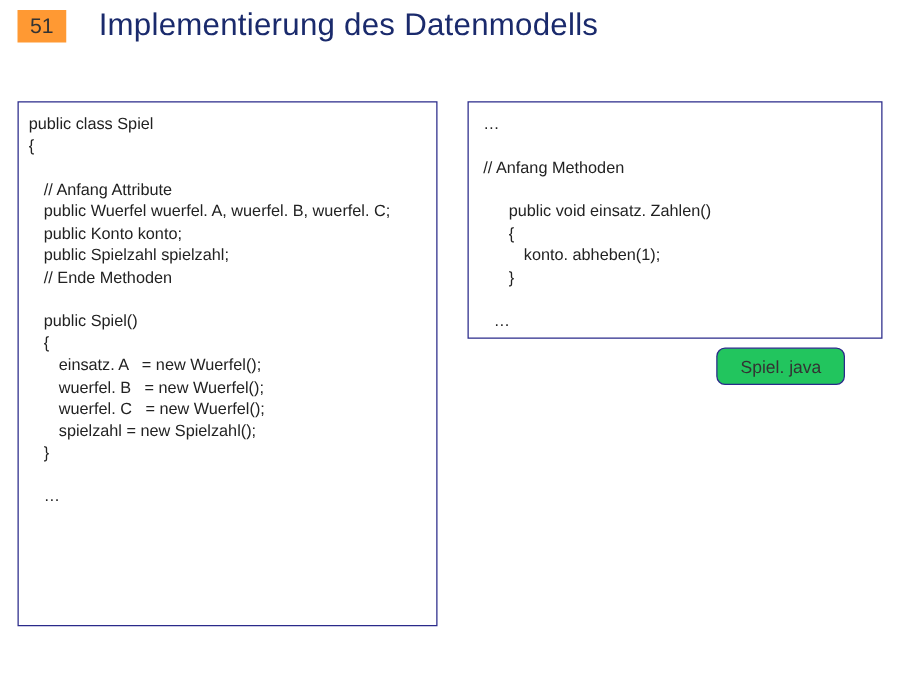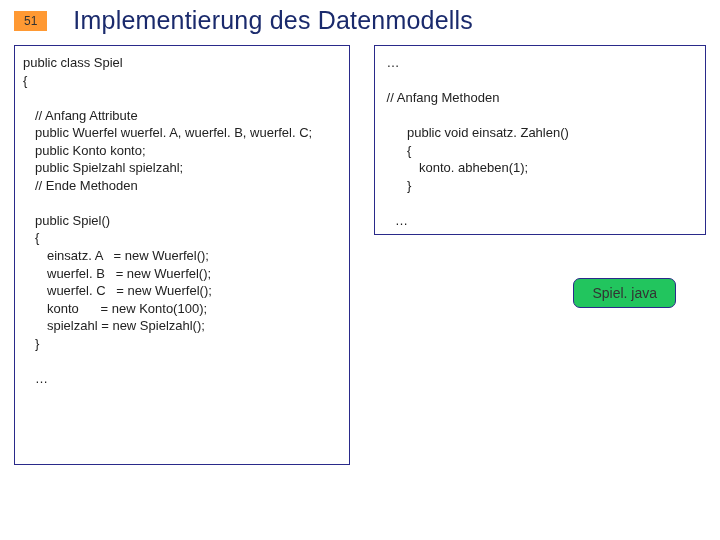--- a/index.html
+++ b/index.html
@@ -12,37 +12,38 @@
     overflow: hidden;
   }
   .header {
     display: flex;
     align-items: center;
     padding: 6px 0 10px 0;
   }
   .page-badge {
     background: #ff9933;
     color: #333;
-    font-size: 12px;
+    font-size: 17px;
     padding: 3px 10px;
     margin-left: 14px;
     margin-right: 26px;
     font-family: Verdana, sans-serif;
   }
   .title {
     color: #1a2a6c;
     font-size: 25px;
     font-weight: 400;
     letter-spacing: 0.2px;
     text-align: right;
   }
   .columns {
     display: flex;
     gap: 24px;
     padding: 0 14px;
+    margin-top: 36px;
   }
   .code-box {
     border: 1px solid #2a2a8a;
     background: #fff;
     padding: 8px 8px;
     font-family: Verdana, Arial, sans-serif;
     font-size: 13px;
     color: #222;
     line-height: 1.35;
   }
@@ -88,21 +89,20 @@
       <div class="code-line pad1">public Wuerfel wuerfel. A, wuerfel. B, wuerfel. C;</div>
       <div class="code-line pad1">public Konto konto;</div>
       <div class="code-line pad1">public Spielzahl spielzahl;</div>
       <div class="code-line pad1">// Ende Methoden</div>
       <div class="code-line ">&nbsp;</div>
       <div class="code-line pad1">public Spiel()</div>
       <div class="code-line pad1">{</div>
       <div class="code-line pad2">einsatz. A   = new Wuerfel();</div>
       <div class="code-line pad2">wuerfel. B   = new Wuerfel();</div>
       <div class="code-line pad2">wuerfel. C   = new Wuerfel();</div>
-      <div class="code-line pad2">konto      = new Konto(100);</div>
       <div class="code-line pad2">spielzahl = new Spielzahl();</div>
       <div class="code-line pad1">}</div>
       <div class="code-line ">&nbsp;</div>
       <div class="code-line pad1">…</div>
     </div>
   <div class="right-col">
     <div class="code-box right" id="right-box">
         <div class="code-line "> …</div>
         <div class="code-line ">&nbsp;</div>
         <div class="code-line "> // Anfang Methoden</div>

